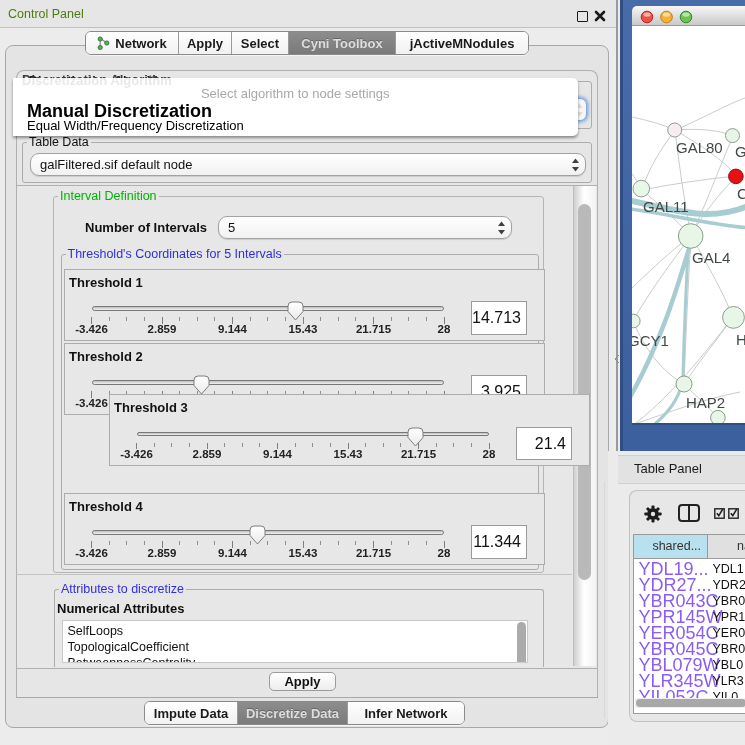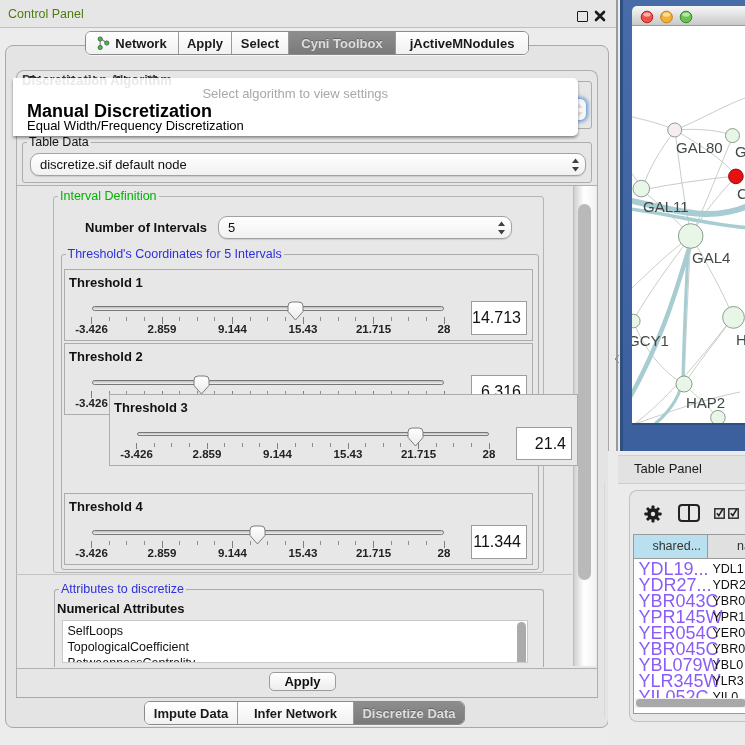--- a/index.html
+++ b/index.html
@@ -12,21 +12,21 @@
 .combo{position:absolute;background:linear-gradient(#ffffff,#f1f1f1);border:1px solid #a2a2a2;border-radius:9px;box-shadow:0 1px 1px rgba(0,0,0,0.12);font-size:13px;color:#111;}
 .combo .ctext{position:absolute;left:9px;top:2px;line-height:17px;}
 .combo .arrows{position:absolute;right:5px;top:0;height:100%;width:9px;}
 .arrows svg{position:absolute;top:50%;left:0;transform:translateY(-50%);}
 
 .seg{position:absolute;display:flex;height:22px;border:1px solid #8a8a8a;border-radius:6px;overflow:hidden;background:#fff;box-shadow:0 1px 0 rgba(255,255,255,0.6);}
 .seg .tb{display:flex;align-items:center;justify-content:center;font-size:13px;font-weight:bold;color:#1a1a1a;background:linear-gradient(#ffffff,#f1f1f1);border-right:1px solid #9a9a9a;box-sizing:border-box;}
 .seg .tb:last-child{border-right:none;}
 .seg .sel{background:linear-gradient(#8d8d8d,#7a7a7a);color:#dedede;text-shadow:0 -1px 0 rgba(0,0,0,0.25);text-align:center;}
 
-.tbox{position:absolute;left:63.5px;width:467px;height:70px;border:1px solid #acacac;background:#e7e7e7;}
+.tbox{position:absolute;left:63.5px;width:467px;height:70px;border:1px solid #acacac;background:#e7e7e7;padding-left:12px;}
 .tbox .tlab{position:absolute;left:4.5px;top:5px;font-size:13px;font-weight:bold;color:#111;}
 .groove{position:absolute;left:27px;top:36.5px;width:350.5px;height:2.5px;background:linear-gradient(#bdbdbd,#f2f2f2);border:1px solid #787878;border-radius:3px;}
 .vbox{position:absolute;left:406.5px;top:31.5px;width:56px;height:33.5px;background:#fff;border:1px solid #9b9b9b;font-size:16px;color:#111;text-align:right;line-height:32px;padding-right:5px;box-sizing:border-box;}
 .ticklabels{position:absolute;left:0;top:53px;width:100%;font-size:11.5px;font-weight:bold;color:#222;}
 .ticklabels span{position:absolute;transform:translateX(-50%);white-space:nowrap;}
 .thumb{position:absolute;top:31.5px;}
 .minor{position:absolute;left:26.5px;top:47.5px;width:355px;height:4px;background:repeating-linear-gradient(to right,#8e8e8e 0 1px,transparent 1px 17.63px);}
 .major{position:absolute;left:26.5px;top:47.5px;width:355px;height:6.5px;background:repeating-linear-gradient(to right,#7e7e7e 0 1px,transparent 1px 70.52px);}
 </style>
 </head>
@@ -75,21 +75,21 @@
 <div class="abs" style="left:540px;top:98px;width:45px;height:21px;border-radius:7px;background:#f6f6f6;border:1.5px solid #82aad6;box-shadow:0 0 3px 2px rgba(110,155,215,0.65);"></div>
 <svg class="abs" style="left:575px;top:102.5px;" width="9" height="14" viewBox="0 0 9 14">
       <path d="M4.5 0.5 L8 5 L1 5 Z" fill="#dcdcdc"></path>
       <path d="M4.5 13.5 L8 9 L1 9 Z" fill="#dcdcdc"></path>
     </svg>
 
 <div class="grp" style="left:22px;top:142px;width:568px;height:39px;">
   <div class="ttl" style="color:#111;">Table Data</div>
 </div>
 <div class="combo" style="left:30px;top:153px;width:554px;height:21px;">
-  <div class="ctext">discretize.sif default node</div>
+  <div class="ctext">galFiltered.sif default node</div>
   <div class="arrows">
         <svg width="9" height="14" viewBox="0 0 9 14">
           <path d="M4.5 0.5 L8 5 L1 5 Z" fill="#404040"></path>
           <path d="M4.5 13.5 L8 9 L1 9 Z" fill="#404040"></path>
         </svg>
       </div>
 </div>
 
 <div class="abs" style="left:15.5px;top:185px;width:580px;height:482px;border:1px solid #b0b0b0;background:#e7e7e7;"></div>
 
@@ -142,21 +142,21 @@
         <span style="left:27px;">-3.426</span>
         <span style="left:97.5px;">2.859</span>
         <span style="left:168px;">9.144</span>
         <span style="left:238.5px;">15.43</span>
         <span style="left:309px;">21.715</span>
         <span style="left:379.5px;">28</span>
       </div>
   <svg class="thumb" style="left:128px;" width="17" height="20" viewBox="0 0 17 20">
         <path d="M1 5 q0 -4 4 -4 h7 q4 0 4 4 v5.5 L8.5 19 L1 10.5 Z" fill="url(#gth)" stroke="#7d7d7d" stroke-width="1"></path>
       </svg>
-  <div class="vbox">6.316</div>
+  <div class="vbox">3.925</div>
 </div>
 <div class="tbox" style="top:394px;margin-left:45px;">
   <div class="tlab">Threshold 3</div>
   <div class="groove"></div>
       <div class="minor"></div>
       <div class="major"></div>
   <div class="ticklabels">
         <span style="left:27px;">-3.426</span>
         <span style="left:97.5px;">2.859</span>
         <span style="left:168px;">9.144</span>
@@ -197,32 +197,32 @@
 
 <div class="abs" style="left:62px;top:619.5px;width:466px;height:43px;background:#ffffff;border:1px solid #c9c9c9;box-sizing:border-box;overflow:hidden;">
   <div style="position:absolute;left:4.5px;top:2px;font-size:12.5px;color:#111;line-height:16px;">SelfLoops<br>TopologicalCoefficient<br>BetweennessCentrality</div>
   <div style="position:absolute;right:1px;top:1px;width:9px;height:44px;background:#ababab;border-radius:5px;"></div>
 </div>
 
 <div class="abs" style="left:269px;top:672px;width:67px;height:19px;background:linear-gradient(#ffffff,#ededed);border:1px solid #9b9b9b;border-radius:5px;box-sizing:border-box;text-align:center;font-size:13px;font-weight:bold;color:#111;line-height:17px;">Apply</div>
 
 <div class="seg" style="left:144px;top:701px;">
   <div class="tb" style="width:93px;">Impute Data</div>
+  <div class="tb sel" style="width:110px;">Discretize Data</div>
   <div class="tb" style="width:116px;">Infer Network</div>
-  <div class="tb sel" style="width:110px;">Discretize Data</div>
 </div>
 
 <div class="abs" style="left:22px;top:73px;width:220px;height:5px;overflow:hidden;">
       <div style="font-size:13px;font-weight:bold;color:#3a3a3a;line-height:14px;">Discretization Algorithm</div>
     </div>
 <div class="abs" style="left:13px;top:78px;width:564.5px;height:57.5px;background:#ffffff;border-radius:0 5px 5px 0;box-shadow:0 2px 3px rgba(0,0,0,0.4);">
   <div style="position:absolute;left:9px;top:0;width:220px;height:11px;overflow:hidden;">
         <div style="font-size:13px;font-weight:bold;color:#e9e9e9;line-height:14px;margin-top:-4px;">Discretization Algorithm</div>
       </div>
-  <div style="position:absolute;left:0;top:8px;width:100%;text-align:center;font-size:13px;color:#a8a8a8;">Select algorithm to view settings</div>
+  <div style="position:absolute;left:0;top:8px;width:100%;text-align:center;font-size:13px;color:#a8a8a8;">Select algorithm to node settings</div>
   <div style="position:absolute;left:14px;top:23px;font-size:18px;font-weight:bold;color:#000;">Manual Discretization</div>
   <div style="position:absolute;left:14px;top:40px;font-size:13px;color:#000;">Equal Width/Frequency Discretization</div>
 </div>
 
 <div class="abs" style="left:603.5px;top:482px;width:1px;height:236px;background:#d9d9d9;"></div>
 <div class="abs" style="left:616.2px;top:0;width:1.6px;height:452px;background:#9a9a9a;"></div>
 <svg class="abs" style="left:613.5px;top:354px;" width="6" height="10" viewBox="0 0 6 10">
       <path d="M5 1 L1 5 L5 9" stroke="#8a8a8a" stroke-width="1" fill="none"></path>
     </svg>
 

